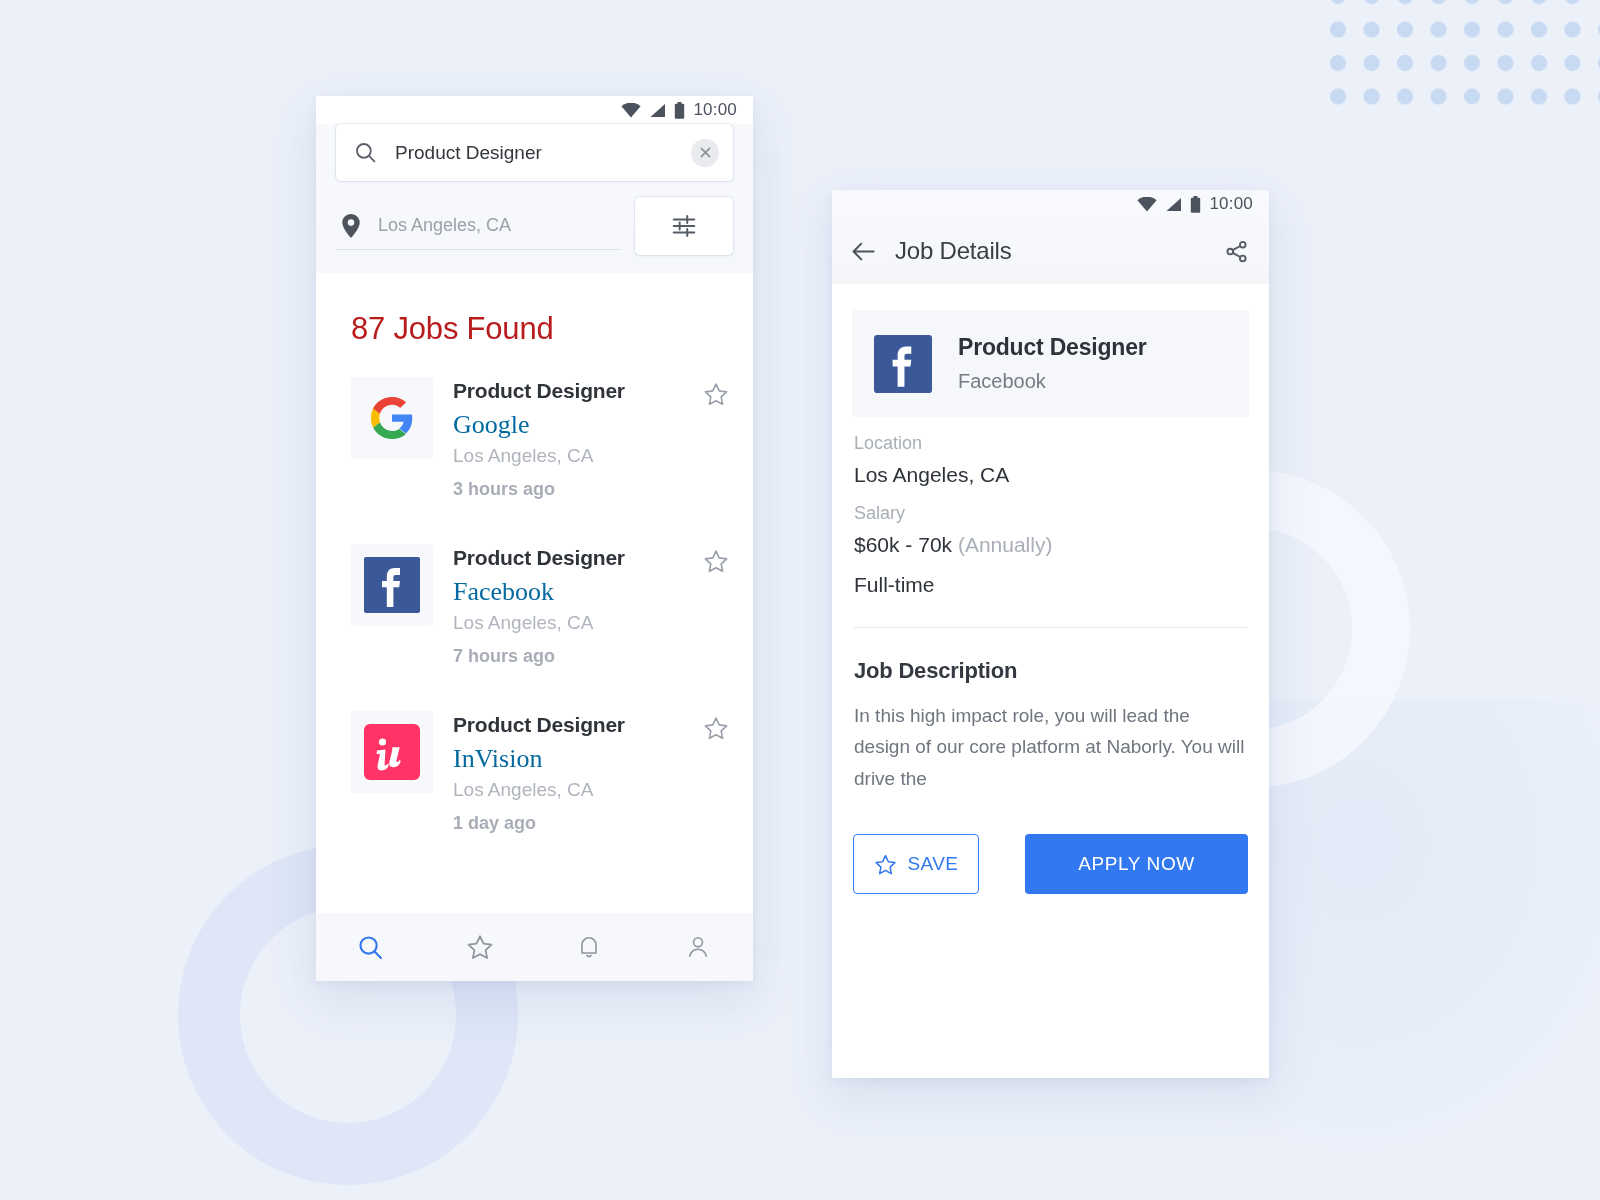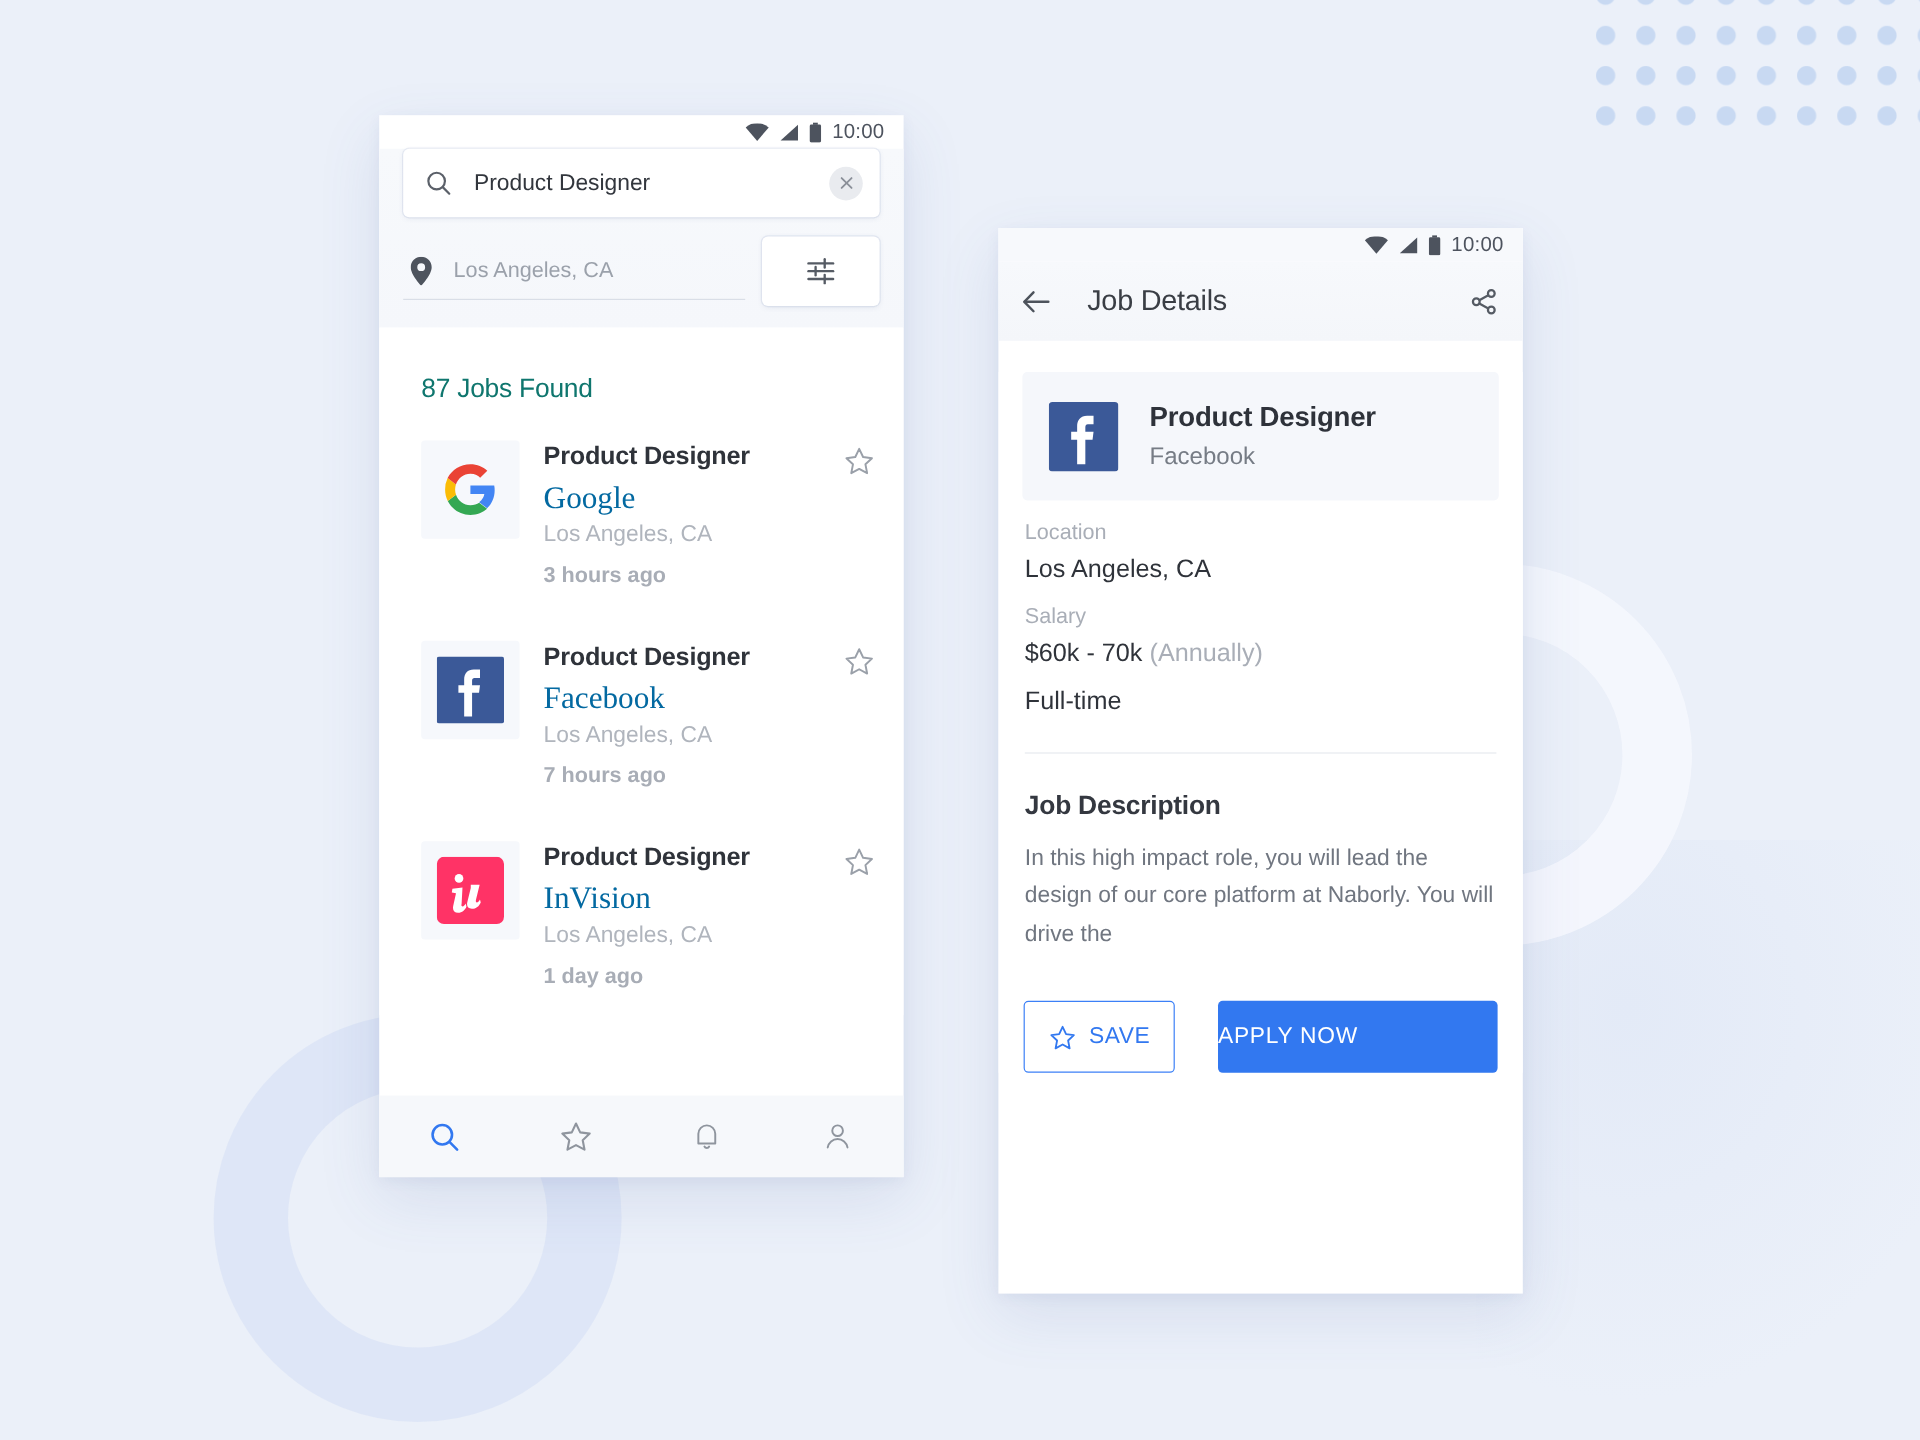--- a/index.html
+++ b/index.html
@@ -117,21 +117,21 @@
     background: #fff;
     border-radius: 5px;
     display: flex; align-items: center; justify-content: center;
     box-shadow: 0 1px 4px rgba(90,110,150,.10), 0 0 0 1px rgba(200,210,228,.35);
     cursor: pointer;
   }
 
   
   #job-list-body { background: #fff; padding: 0 20px; }
   .results-count {
-    font-size: 22px; color: #0f766e;
+    font-size: 31px; color: #b91c1c;
     padding: 38px 0 8px 15px;
     letter-spacing: -.2px;
   }
   .job-item {
     display: flex; align-items: flex-start;
     padding: 22px 4px 22px 15px;
     cursor: pointer;
   }
   .logo-tile {
     width: 82px; height: 82px;
@@ -158,21 +158,21 @@
 
   
   #details-appbar {
     background: linear-gradient(180deg,#f7f9fc 0%, #f4f6fa 100%);
     height: 66px;
     display: flex; align-items: center;
     padding: 0 20px 0 18px;
   }
   #details-appbar .title {
     font-size: 24px; color: #3a3e45;
-    margin-left: 29px; flex: 1;
+    margin-left: 18px; flex: 1;
     letter-spacing: -.2px;
   }
   #details-body { padding: 0 20px; background: #fff; }
   .job-header-card {
     background: #f5f7fb;
     border-radius: 4px;
     margin-top: 26px;
     padding: 24px 22px;
     display: flex; align-items: center;
   }
@@ -204,22 +204,23 @@
     border: 1px solid #3c80f7; border-radius: 4px;
     background: #fff; color: #3278f0;
     display: flex; align-items: center; justify-content: center; gap: 11px;
     font-size: 19px; letter-spacing: .4px;
     cursor: pointer;
   }
   .btn-apply {
     flex: 1; height: 60px;
     background: #3278f0; border-radius: 4px;
     color: #fff; font-size: 19px; letter-spacing: .6px;
-    display: flex; align-items: center; justify-content: flex-start;
+    display: flex; align-items: center; justify-content: center;
     cursor: pointer;
+    margin-left: 10px;
   }
 </style>
 </head>
 <body>
 
 <div id="bg-decor">
   <div class="soft-blob"></div>
   <div class="ring-right"></div>
   <div class="ring-left"></div>
   <div class="dot-grid"></div>

